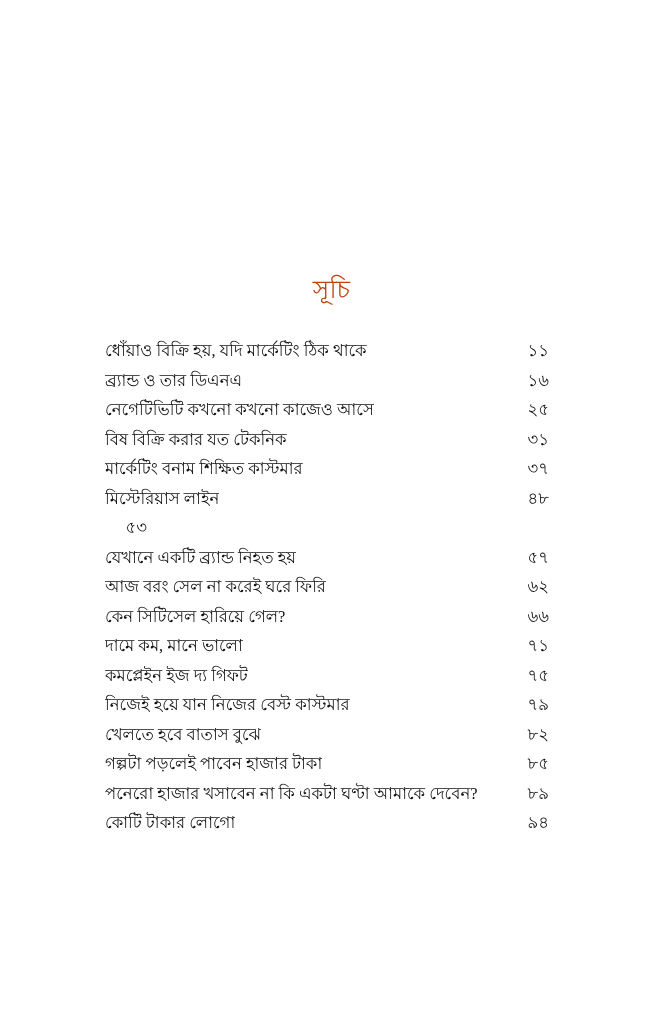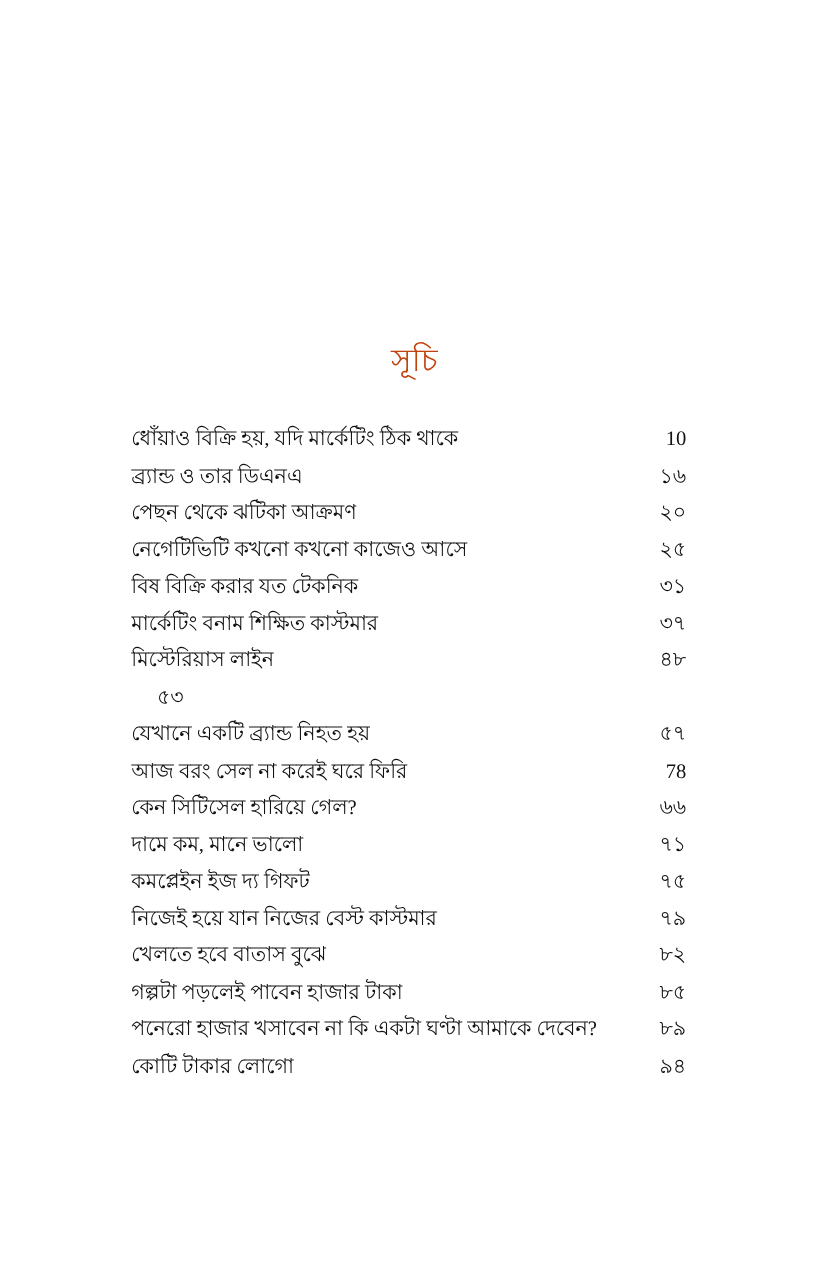--- a/index.html
+++ b/index.html
@@ -76,29 +76,25 @@
 </head>
 <body>
 
 <div class="page">
 
   <div class="toc-title">সূচি</div>
 
   <div class="toc-list">
       <div class="toc-entry">
         <span class="entry-title">ধোঁয়াও বিক্রি হয়, যদি মার্কেটিং ঠিক থাকে</span>
-        <span class="entry-page">10</span>
+        <span class="entry-page">১১</span>
       </div>
       <div class="toc-entry">
         <span class="entry-title">ব্র্যান্ড ও তার ডিএনএ</span>
         <span class="entry-page">১৬</span>
-      </div>
-      <div class="toc-entry">
-        <span class="entry-title">পেছন থেকে ঝটিকা আক্রমণ</span>
-        <span class="entry-page">২০</span>
       </div>
       <div class="toc-entry">
         <span class="entry-title">নেগেটিভিটি কখনো কখনো কাজেও আসে</span>
         <span class="entry-page">২৫</span>
       </div>
       <div class="toc-entry">
         <span class="entry-title">বিষ বিক্রি করার যত টেকনিক</span>
         <span class="entry-page">৩১</span>
       </div>
       <div class="toc-entry">
@@ -111,21 +107,21 @@
       </div>
       <div class="toc-entry">
         <span class="entry-page">৫৩</span>
       </div>
       <div class="toc-entry">
         <span class="entry-title">যেখানে একটি ব্র্যান্ড নিহত হয়</span>
         <span class="entry-page">৫৭</span>
       </div>
       <div class="toc-entry">
         <span class="entry-title">আজ বরং সেল না করেই ঘরে ফিরি</span>
-        <span class="entry-page">78</span>
+        <span class="entry-page">৬২</span>
       </div>
       <div class="toc-entry">
         <span class="entry-title">কেন সিটিসেল হারিয়ে গেল?</span>
         <span class="entry-page">৬৬</span>
       </div>
       <div class="toc-entry">
         <span class="entry-title">দামে কম, মানে ভালো</span>
         <span class="entry-page">৭১</span>
       </div>
       <div class="toc-entry">

